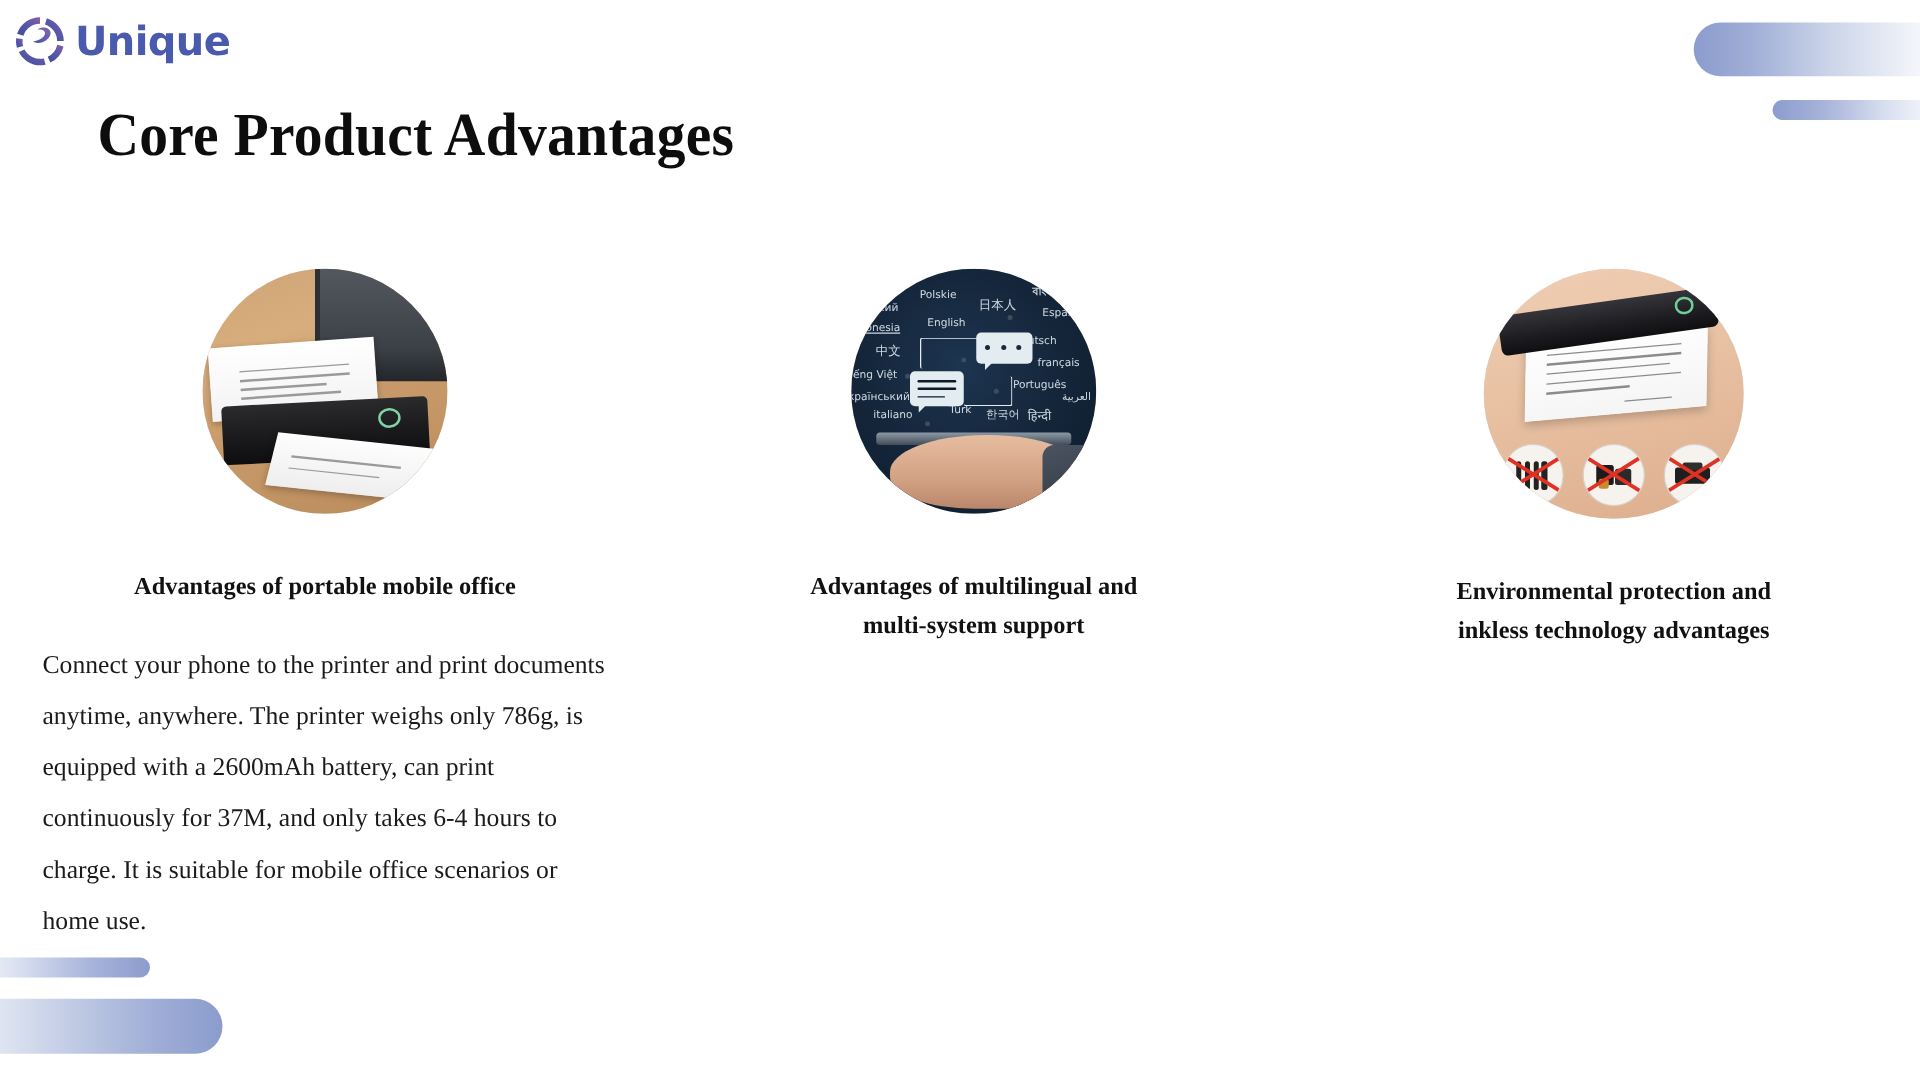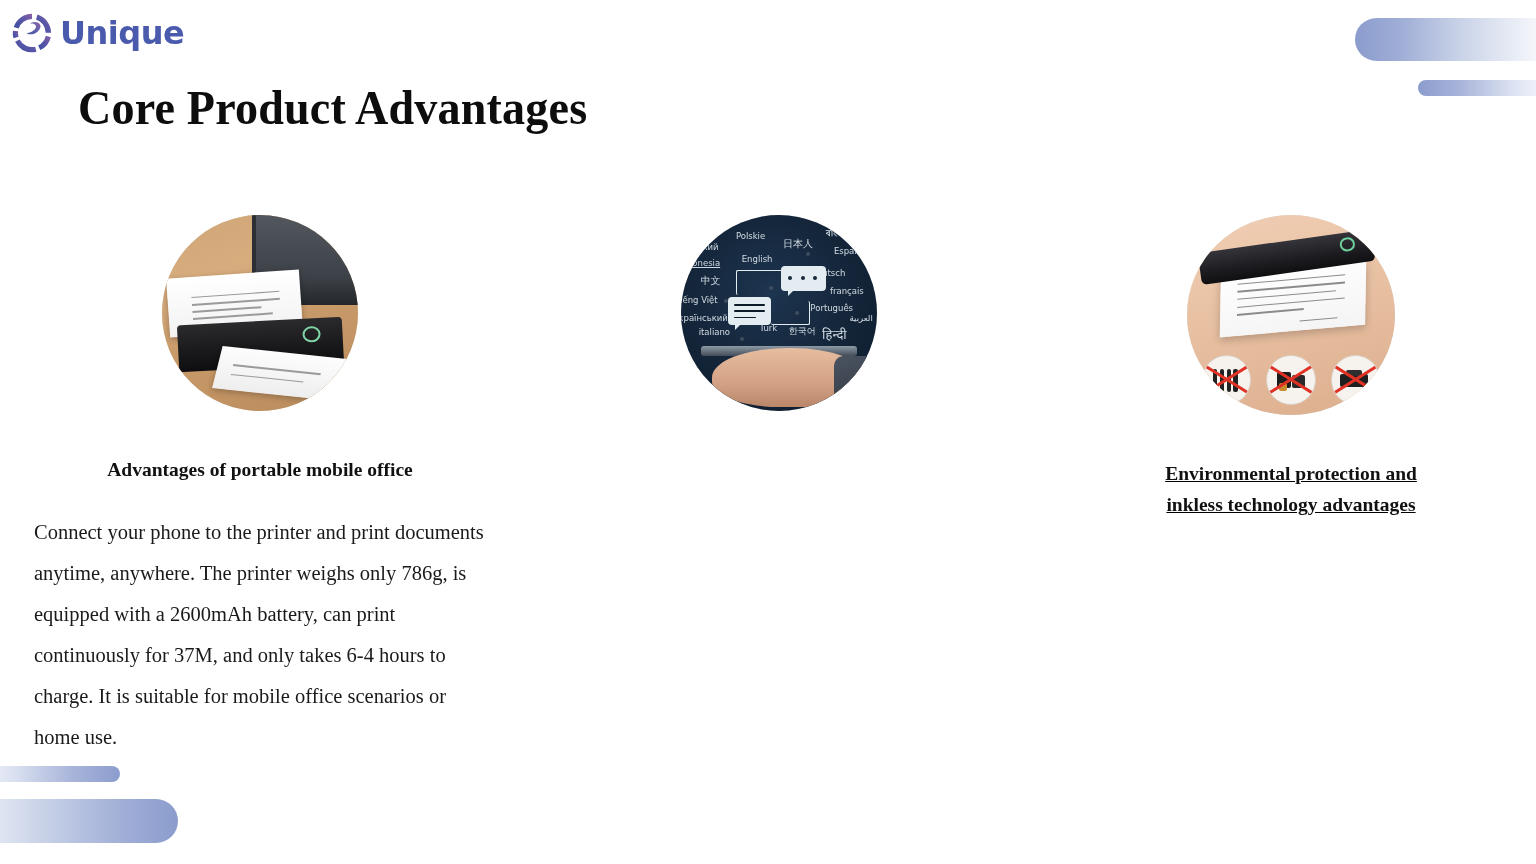--- a/index.html
+++ b/index.html
@@ -88,21 +88,21 @@
     text-align: left;
   }
 
   .col-1 .card-heading { margin-top: 44px; }
   .col-1 .card-body { width: 452px; margin-left: 0; }
   .col-2 .card-body { width: 410px; }
   .col-3 .card-body { width: 460px; }
 
   .col-1 .col-inner { padding-left: 0; }
   .col-2 .col-inner { padding-left: 0; }
-  .col-3 .col-inner { padding-left: 0; text-decoration: underline; }
+  .col-3 .col-inner { padding-left: 0; }
 
   
   .p1-wood { position: absolute; inset: 0;
     background: linear-gradient(160deg,#cfa476 0%,#d8ad7e 28%,#c99a69 55%,#b98b5c 100%); }
   .p1-monitor { position: absolute; left: 48%; top: 0; width: 52%; height: 46%;
     background: linear-gradient(180deg,#52585e 0%,#3c4147 70%,#23262a 100%); }
   .p1-monitor-edge { position: absolute; left: 46%; top: 0; width: 5%; height: 42%;
     background: #2c3035; }
   .p1-printer { position: absolute; left: 8%; top: 54%; width: 84%; height: 24%;
     background: linear-gradient(180deg,#2b2b2d 0%,#1a1a1c 55%,#0e0e10 100%);
@@ -232,21 +232,21 @@
           <div class="p2-word" style="left:31%; top:20%;">English</div>
           <div class="p2-word" style="left:66%; top:27%;">Deutsch</div>
           <div class="p2-word" style="left:10%; top:30%; font-size:10px;">中文</div>
           <div class="p2-word" style="left:76%; top:36%;">français</div>
           <div class="p2-word" style="left:-3%; top:41%;">Tiếng Việt</div>
           <div class="p2-word" style="left:66%; top:45%;">Português</div>
           <div class="p2-word" style="left:86%; top:50%;">العربية</div>
           <div class="p2-word" style="left:-4%; top:50%;">Український</div>
           <div class="p2-word" style="left:40%; top:55%;">Türk</div>
           <div class="p2-word" style="left:55%; top:56%; font-size:9px;">한국어</div>
-          <div class="p2-word" style="left:72%; top:56%; font-size:13px;">हिन्दी</div>
+          <div class="p2-word" style="left:72%; top:56%; font-size:10px;">हिन्दी</div>
           <div class="p2-word" style="left:9%;  top:57%;">italiano</div>
 
           <div class="p2-dot" style="left:22%;top:43%;"></div>
           <div class="p2-dot" style="left:45%;top:36%;"></div>
           <div class="p2-dot" style="left:58%;top:49%;"></div>
           <div class="p2-dot" style="left:30%;top:62%;"></div>
           <div class="p2-dot" style="left:64%;top:19%;"></div>
 
           <div class="p2-bubble" style="left:51%;top:26%;width:23%;height:13%;">
             <div class="p2-dot" style="left:16%;top:38%;background:#16283c;"></div>
@@ -261,20 +261,24 @@
           </div>
 
           <div class="p2-arrow" style="left:28%;top:28%;width:24%;height:13%;border-right:none;border-bottom:none;"></div>
           <div class="p2-arrow" style="left:46%;top:44%;width:20%;height:12%;border-left:none;border-top:none;"></div>
 
           <div class="p2-tablet"></div>
           <div class="p2-hand"></div>
           <div class="p2-sleeve"></div>
         </div>
 
+        <h2 class="card-heading">
+          <span>Advantages of multilingual and</span><br>
+          <span>multi-system support</span>
+        </h2>
 
       </div>
     </div>
 
     <div class="column col-3">
       <div class="col-inner" style="padding-left:22px;">
         <div class="media wide">
           <div class="p3-bg"></div>
           <div class="p3-paper">
             <div class="p3-line" style="left:12%;top:18%;width:74%;"></div>

